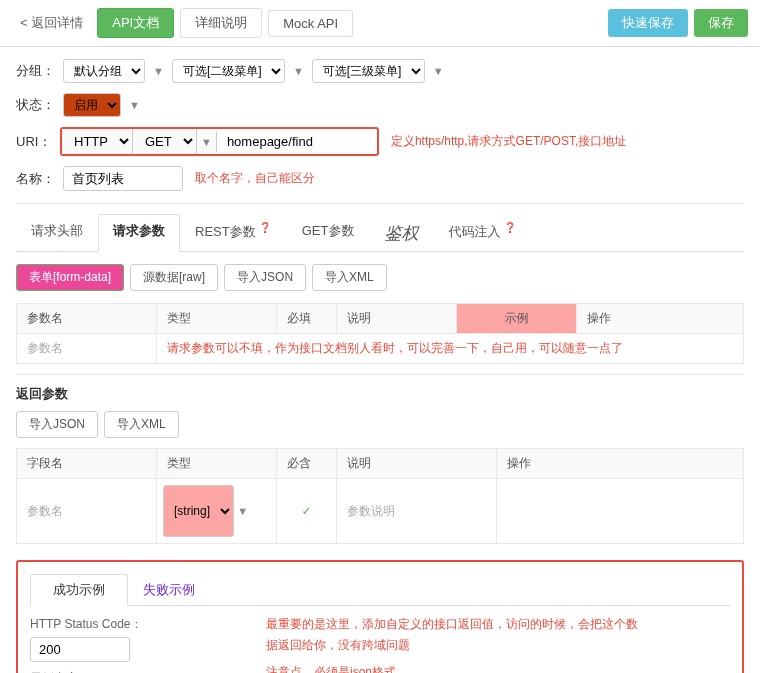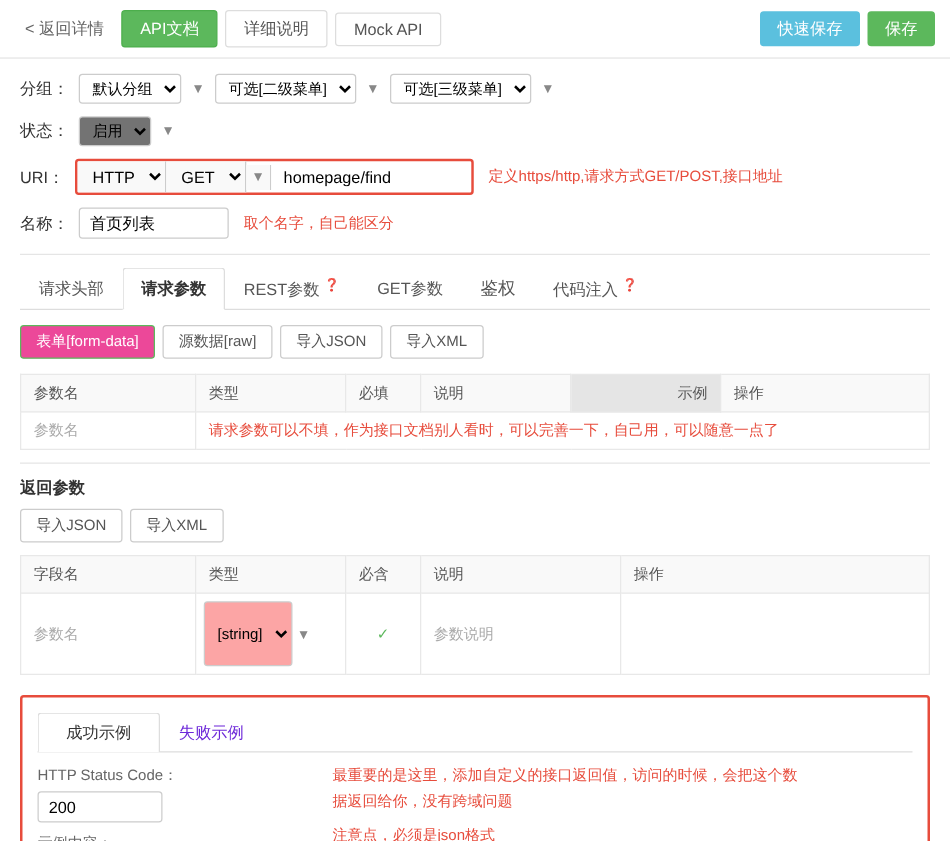--- a/index.html
+++ b/index.html
@@ -33,21 +33,21 @@
     </select>
     <span style="font-size:11px;color:#888;">▼</span>
     <select style="padding:3px 6px;border:1px solid #ccc;border-radius:3px;font-size:12px;background:#fff;">
       <option>可选[三级菜单]</option>
     </select>
     <span style="font-size:11px;color:#888;">▼</span>
   </div>
 
   <div style="display:flex;align-items:center;margin-bottom:10px;gap:8px;">
     <span style="color:#333;font-size:13px;min-width:36px;">状态：</span>
-    <select style="padding:3px 6px;border:1px solid #ccc;border-radius:3px;font-size:12px;background:#737373;">
+    <select style="padding:3px 6px;border:1px solid #ccc;border-radius:3px;font-size:12px;background:#c2410c;">
       <option>启用</option>
     </select>
     <span style="font-size:11px;color:#888;">▼</span>
   </div>
 
   <div style="display:flex;align-items:center;margin-bottom:10px;gap:8px;">
     <span style="color:#333;font-size:13px;min-width:36px;">URI：</span>
     <div style="display:flex;align-items:center;border:2px solid #e74c3c;border-radius:3px;overflow:hidden;">
       <select style="padding:4px 8px;border:none;border-right:1px solid #ccc;font-size:13px;background:#f9f9f9;cursor:pointer;outline:none;">
         <option>HTTP</option>
@@ -70,42 +70,42 @@
   <hr style="border:none;border-top:1px solid #e5e5e5;margin:10px 0;">
 
   <div style="display:flex;gap:0;border-bottom:1px solid #ddd;margin-bottom:12px;">
     <div style="padding:7px 14px;font-size:13px;cursor:pointer;color:#555;border:1px solid transparent;border-bottom:none;margin-bottom:-1px;border-radius:3px 3px 0 0;">请求头部</div>
     <div style="padding:7px 14px;font-size:13px;cursor:pointer;color:#333;border:1px solid #ddd;border-bottom:1px solid #fff;margin-bottom:-1px;border-radius:3px 3px 0 0;background:#fff;font-weight:bold;">请求参数</div>
     <div style="padding:7px 14px;font-size:13px;cursor:pointer;color:#555;border:1px solid transparent;border-bottom:none;margin-bottom:-1px;border-radius:3px 3px 0 0;">
       <span>REST参数</span>
       <span style="font-size:10px;color:#888;vertical-align:super;">❓</span>
     </div>
     <div style="padding:7px 14px;font-size:13px;cursor:pointer;color:#555;border:1px solid transparent;border-bottom:none;margin-bottom:-1px;border-radius:3px 3px 0 0;">GET参数</div>
-    <div style="padding:7px 14px;font-size:14px;cursor:pointer;color:#555;border:1px solid transparent;border-bottom:none;margin-bottom:-1px;border-radius:3px 3px 0 0;">鉴权</div>
+    <div style="padding:7px 14px;font-size:17px;cursor:pointer;color:#555;border:1px solid transparent;border-bottom:none;margin-bottom:-1px;border-radius:3px 3px 0 0;font-style:italic;">鉴权</div>
     <div style="padding:7px 14px;font-size:13px;cursor:pointer;color:#555;border:1px solid transparent;border-bottom:none;margin-bottom:-1px;border-radius:3px 3px 0 0;">
       <span>代码注入</span>
       <span style="font-size:10px;color:#888;vertical-align:super;">❓</span>
     </div>
   </div>
 
   <div style="display:flex;gap:6px;margin-bottom:12px;align-items:center;">
     <button style="padding:4px 12px;font-size:12px;border:1px solid #5cb85c;border-radius:3px;background:#ec4899;color:#fff;cursor:pointer;">表单[form-data]</button>
     <button style="padding:4px 12px;font-size:12px;border:1px solid #ccc;border-radius:3px;background:#fff;color:#555;cursor:pointer;">源数据[raw]</button>
     <button style="padding:4px 12px;font-size:12px;border:1px solid #ccc;border-radius:3px;background:#fff;color:#555;cursor:pointer;">导入JSON</button>
     <button style="padding:4px 12px;font-size:12px;border:1px solid #ccc;border-radius:3px;background:#fff;color:#555;cursor:pointer;">导入XML</button>
   </div>
 
   <table style="width:100%;border-collapse:collapse;font-size:12px;margin-bottom:4px;">
     <thead>
       <tr>
         <th style="background:#f9f9f9;border:1px solid #e8e8e8;padding:6px 10px;text-align:left;color:#555;font-weight:normal;width:140px;">参数名</th>
         <th style="background:#f9f9f9;border:1px solid #e8e8e8;padding:6px 10px;text-align:left;color:#555;font-weight:normal;width:120px;">类型</th>
         <th style="background:#f9f9f9;border:1px solid #e8e8e8;padding:6px 10px;text-align:left;color:#555;font-weight:normal;width:60px;">必填</th>
         <th style="background:#f9f9f9;border:1px solid #e8e8e8;padding:6px 10px;text-align:left;color:#555;font-weight:normal;width:120px;">说明</th>
-        <th style="background:#e5e5e5;border:1px solid #e8e8e8;padding:6px 10px;text-align:right;color:#555;font-weight:normal;width:120px;">示例</th>
+        <th style="background:#fca5a5;border:1px solid #e8e8e8;padding:6px 10px;text-align:center;color:#555;font-weight:normal;width:120px;">示例</th>
         <th style="background:#f9f9f9;border:1px solid #e8e8e8;padding:6px 10px;text-align:left;color:#555;font-weight:normal;">操作</th>
       </tr>
     </thead>
     <tbody>
       <tr>
         <td style="border:1px solid #e8e8e8;padding:6px 10px;color:#aaa;">参数名</td>
         <td colspan="5" style="border:1px solid #e8e8e8;padding:6px 10px;color:#e74c3c;font-size:12px;">请求参数可以不填，作为接口文档别人看时，可以完善一下，自己用，可以随意一点了</td>
       </tr>
     </tbody>
   </table>

